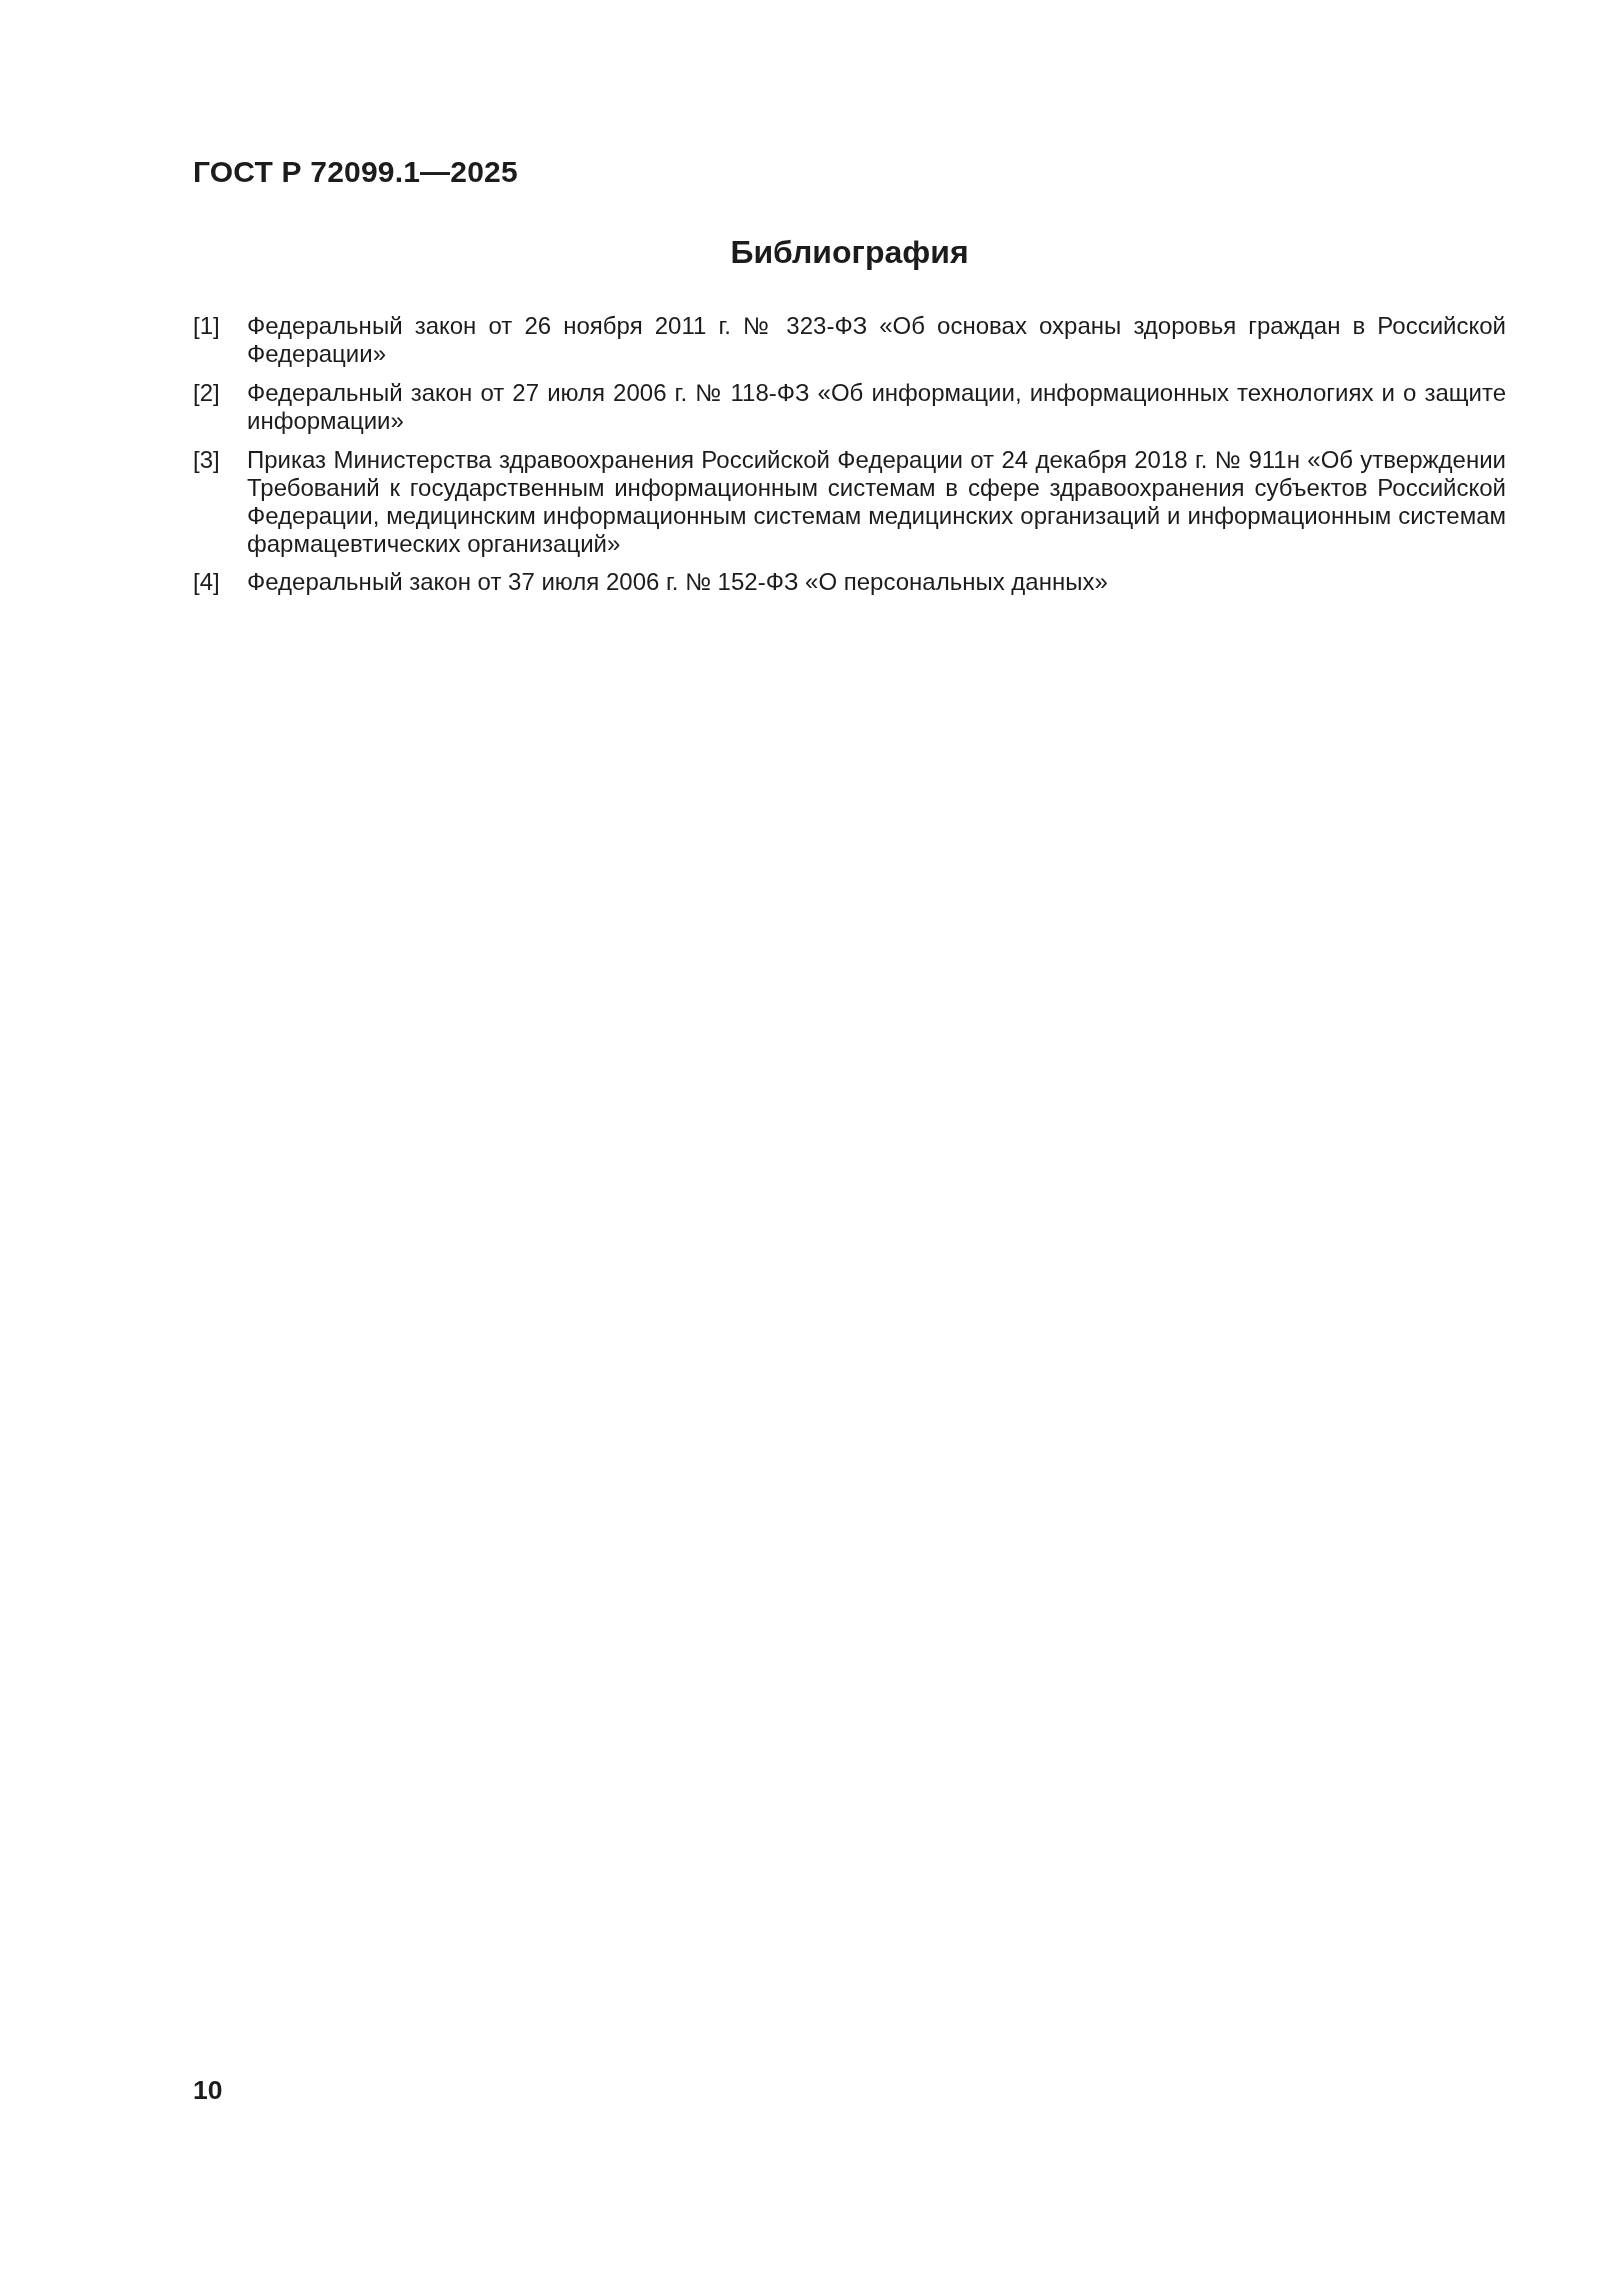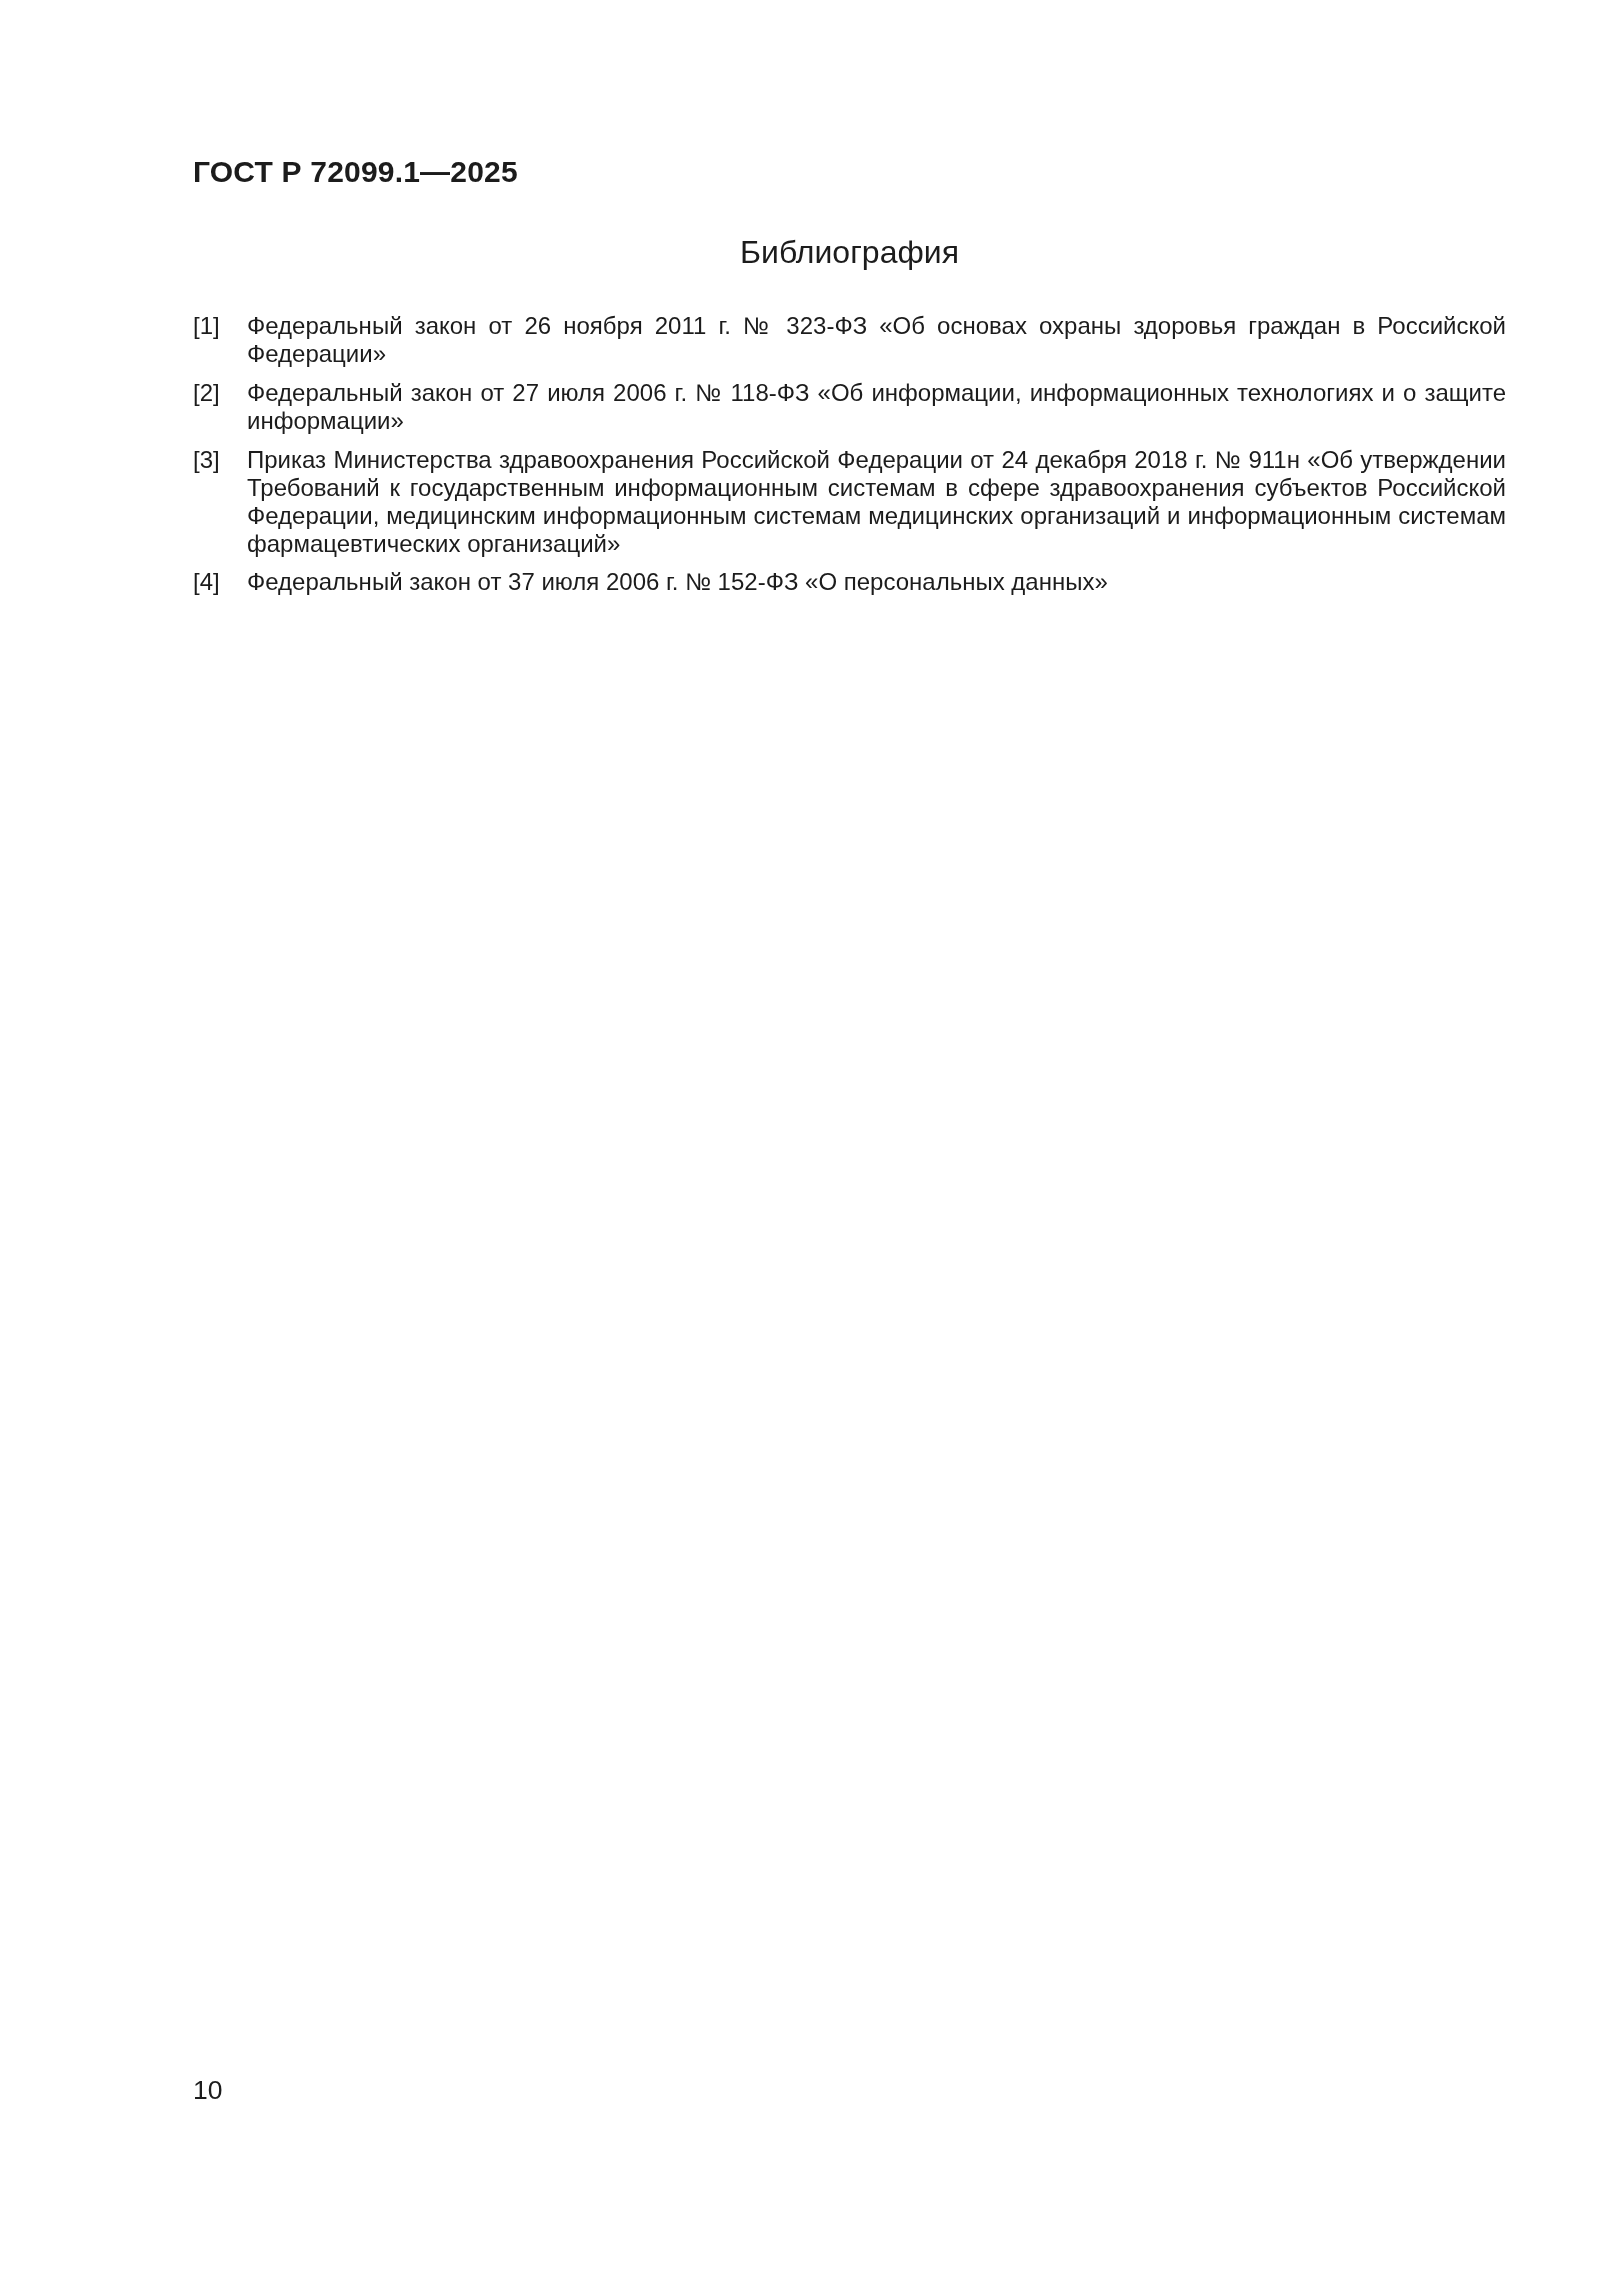--- a/index.html
+++ b/index.html
@@ -30,21 +30,21 @@
     letter-spacing: 0.2px;
     white-space: nowrap;
   }
   .section-title {
     position: absolute;
     left: 193px;
     top: 226px;
     width: 1313px;
     text-align: center;
     font-size: 32px;
-    font-weight: normal;
+    font-weight: bold;
   }
   .bibliography {
     position: absolute;
     left: 193px;
     top: 304px;
     width: 1313px;
   }
   .bib-entry {
     display: flex;
     align-items: flex-start;
@@ -58,20 +58,21 @@
   }
   .bib-text {
     flex: 1 1 auto;
     text-align: justify;
   }
   .page-number {
     position: absolute;
     left: 193px;
     top: 2067px;
     font-size: 26.5px;
+    font-weight: bold;
   }
 </style>
 </head>
 <body>
 
 <div class="page">
 
   <div class="doc-header">ГОСТ Р 72099.1—2025</div>
 
   <div class="section-title">Библиография</div>

